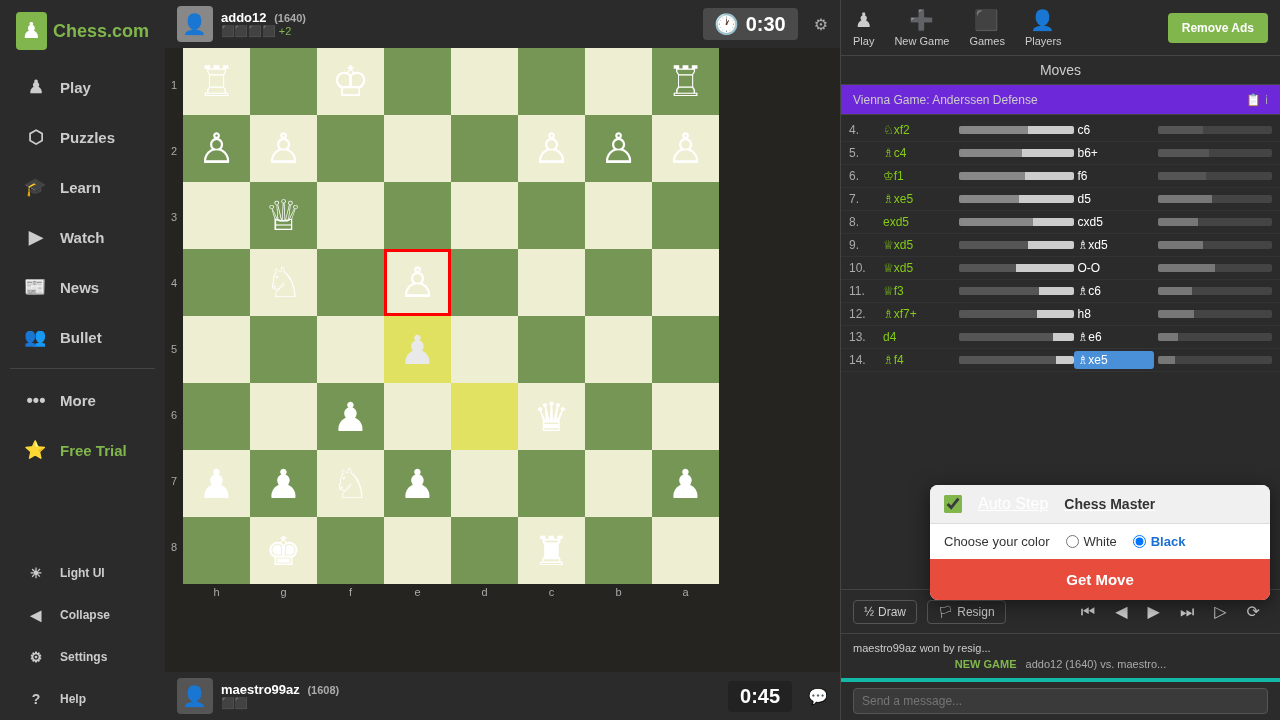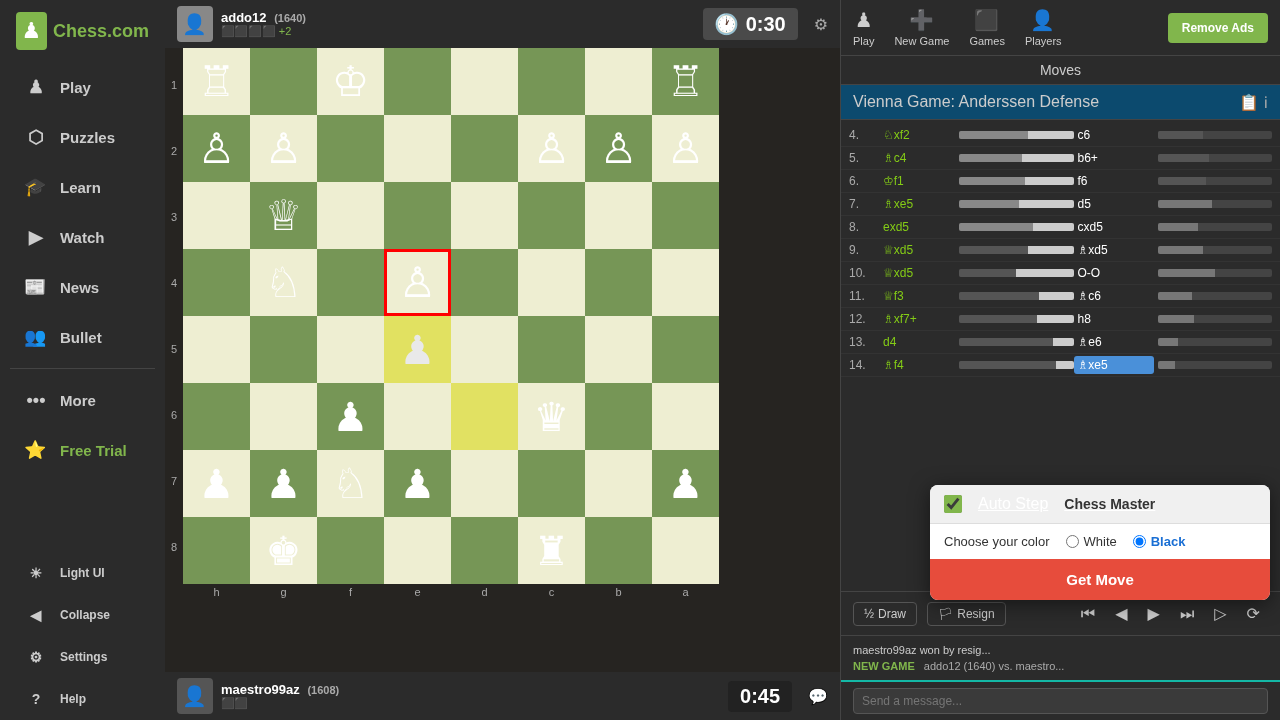--- a/index.html
+++ b/index.html
@@ -225,23 +225,23 @@
     #moves-title {
       text-align: center;
       font-size: 14px;
       color: #ccc;
       padding: 6px;
       border-bottom: 1px solid #444;
       background: #2b2b2b;
     }
     #opening-name {
       padding: 6px 12px;
-      font-size: 16px;
+      font-size: 12px;
       color: #ccc;
-      background: #0c4a6e;
+      background: #6d28d9;
       border-bottom: 1px solid #444;
       display: flex;
       align-items: center;
       justify-content: space-between;
     }
     #moves-list {
       flex: 1;
       overflow-y: auto;
       padding: 4px 0;
       background: #2b2b2b;
@@ -294,26 +294,26 @@
     
     #game-over-panel {
       background: #2b2b2b;
       padding: 8px 12px;
       border-top: 1px solid #444;
       font-size: 12px;
     }
     #game-over-title { font-weight: bold; color: #aaa; font-size: 11px; margin-bottom: 2px; }
     #game-over-desc { color: #ccc; font-size: 11px; }
     #rating-line { color: #aaa; font-size: 11px; margin-top: 2px; }
-    #new-game-line { color: #aaa; font-size: 11px; margin-top: 4px; }
+    #new-game-line { color: #aaa; font-size: 11px; margin-top: 4px; text-align: center; }
 
     
     #chat-area {
       padding: 6px 12px;
-      border-top: 2px solid #14b8a6;
+      border-top: 4px solid #14b8a6;
       background: #2b2b2b;
     }
     #chat-input {
       width: 100%;
       background: #3a3a3a;
       border: 1px solid #555;
       border-radius: 4px;
       padding: 5px 8px;
       color: #ccc;
       font-size: 12px;

